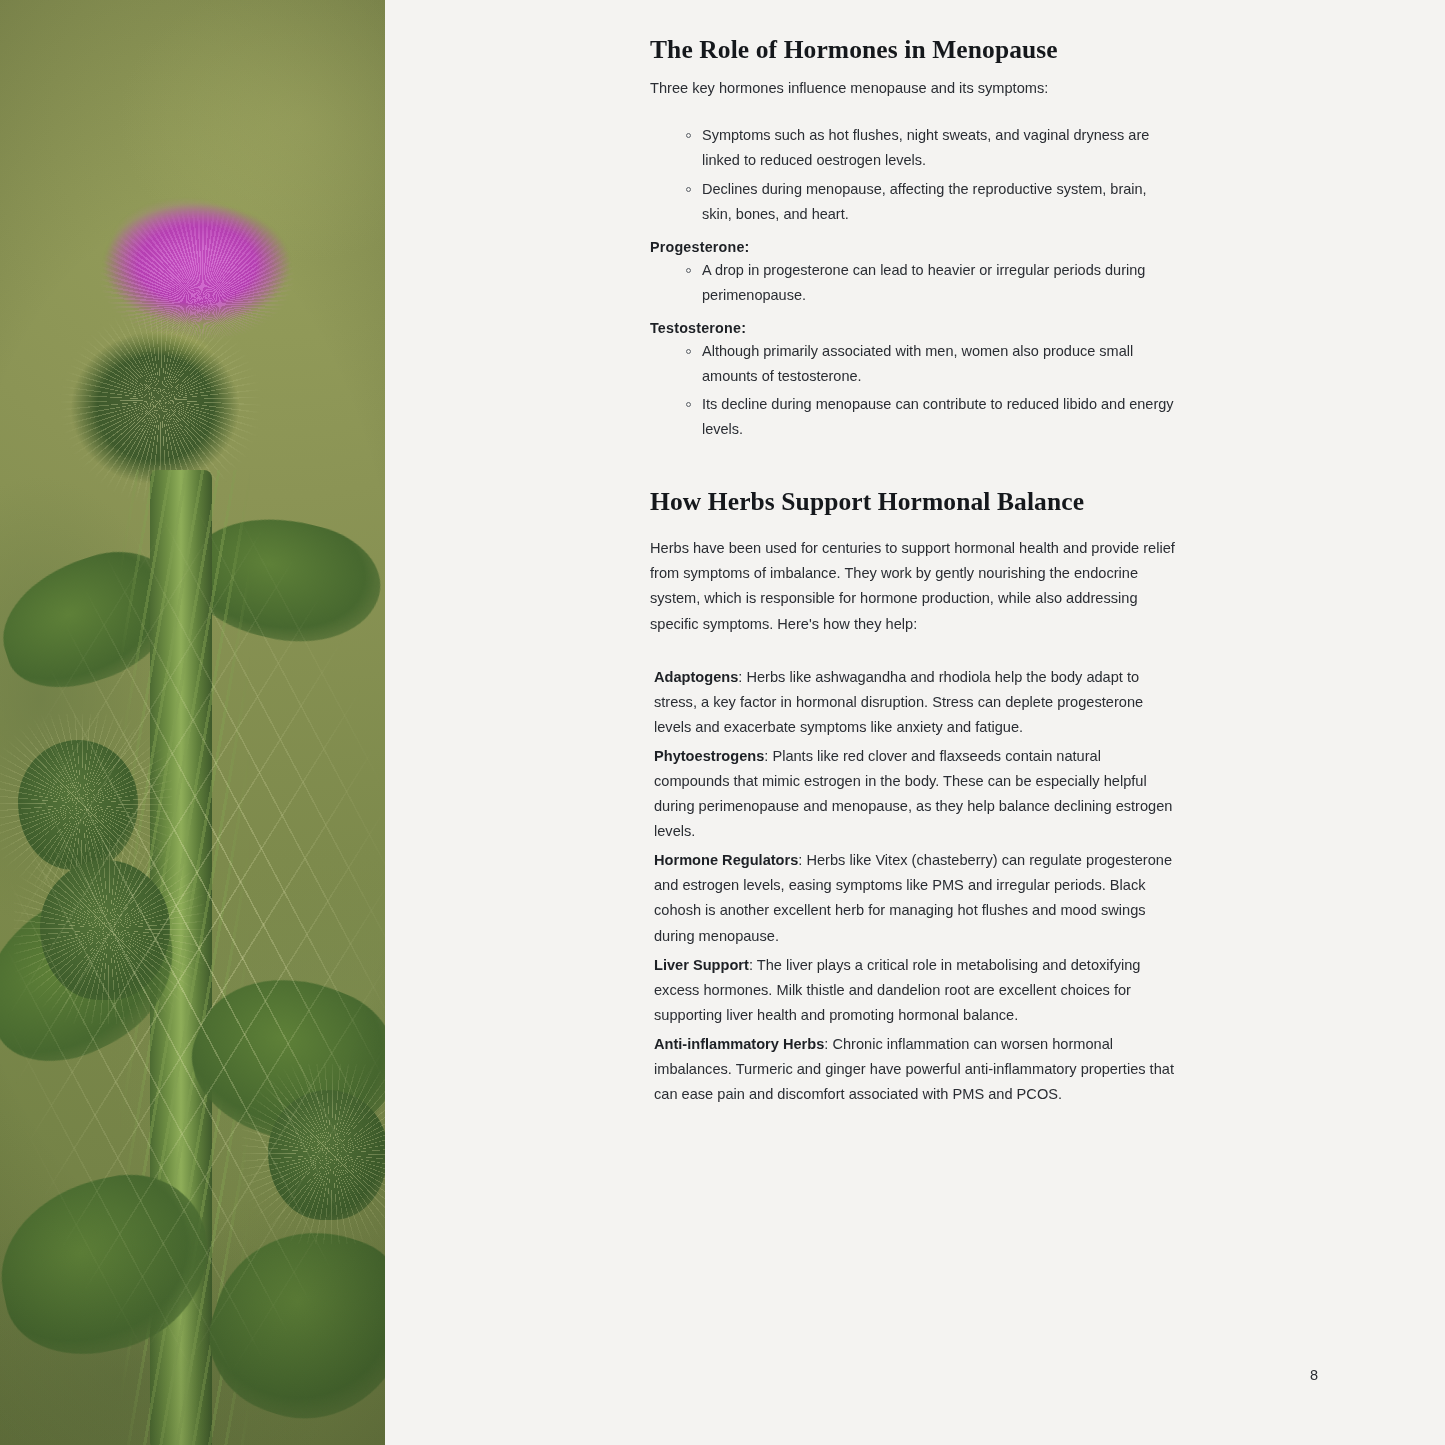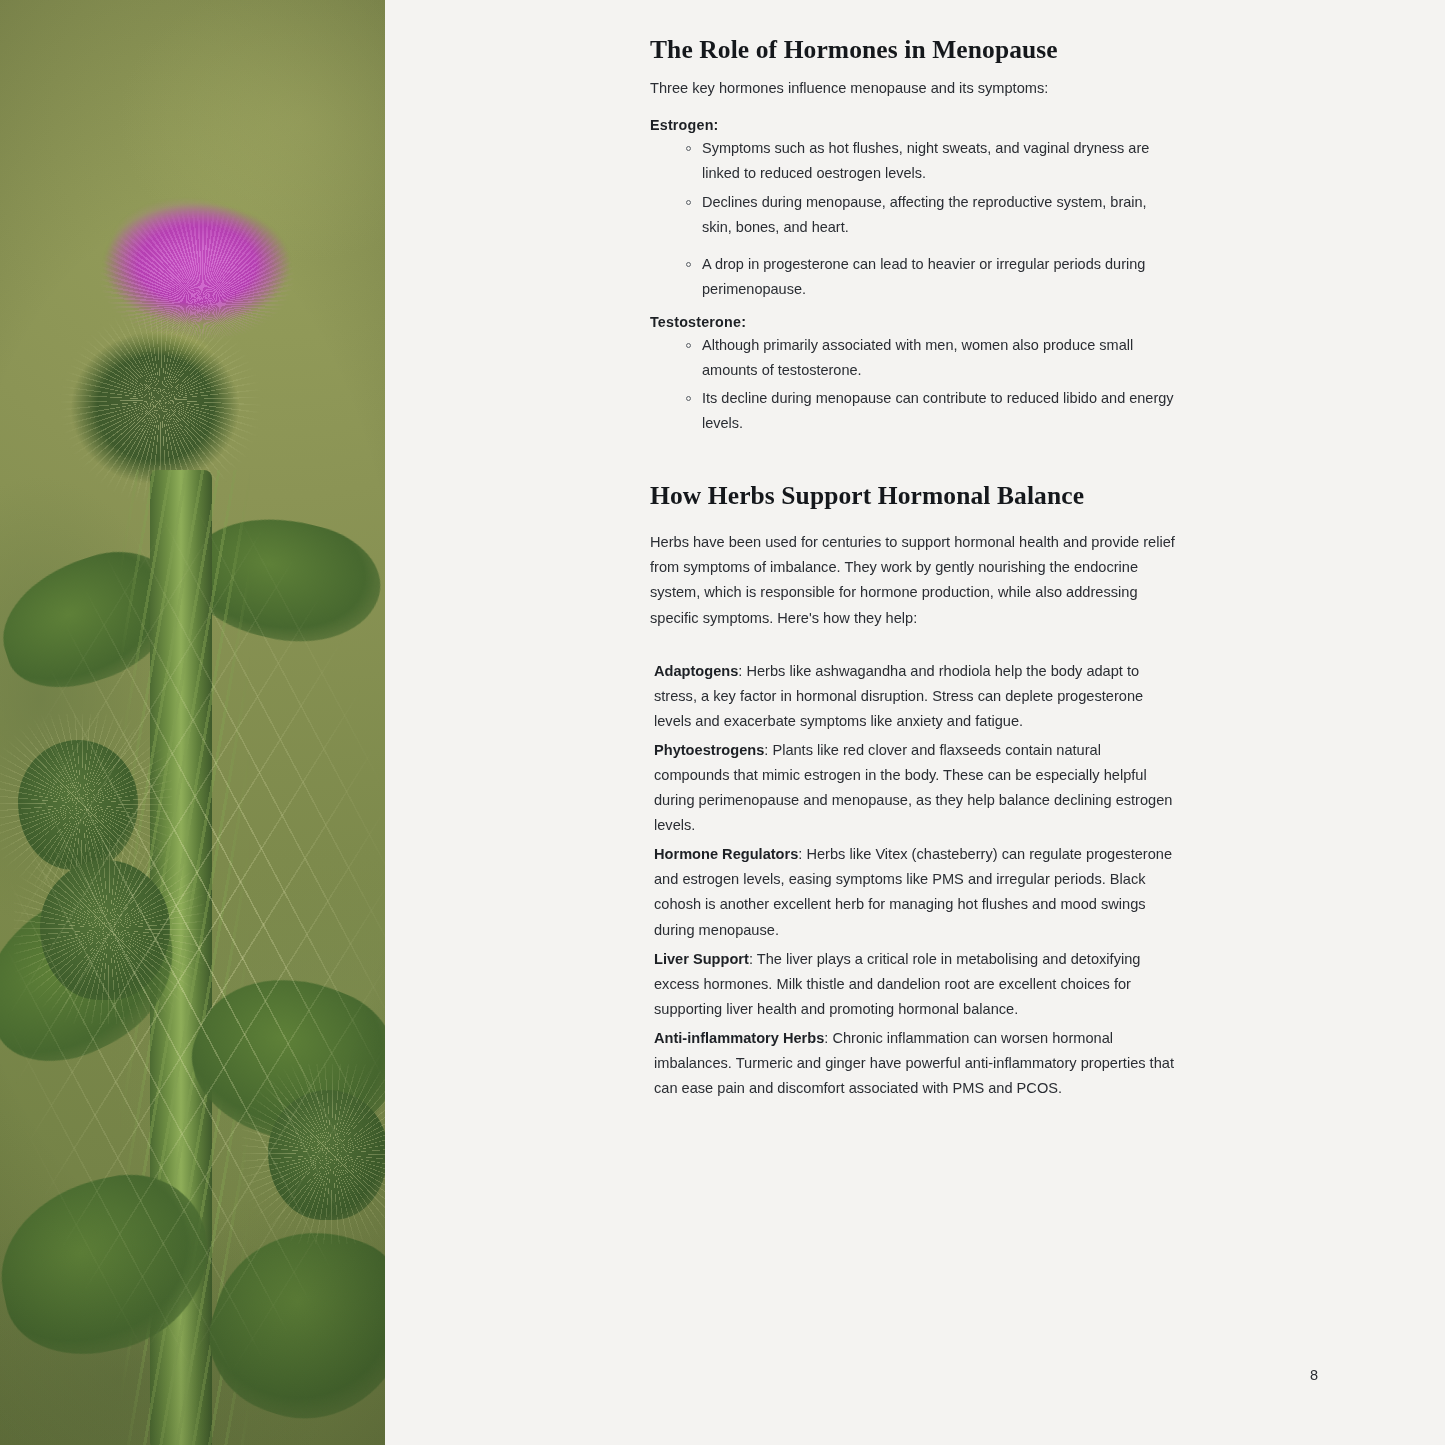--- a/index.html
+++ b/index.html
@@ -195,21 +195,21 @@
   h2.section-title.second {
     margin-top: 44px;
     margin-bottom: 18px;
   }
   p.body {
     font-size: 14.6px;
     line-height: 1.72;
     margin: 0 0 10px 0;
     color: #2a2d33;
   }
-  p.lead { margin-bottom: 16px; }
+  p.lead { margin-bottom: 22px; }
   .hormone-label {
     font-size: 14.3px;
     font-weight: bold;
     color: #1d2025;
     margin: 0 0 3px 0;
     letter-spacing: .2px;
   }
   ul.sub {
     list-style: none;
     margin: 0 0 12px 0;
@@ -285,28 +285,28 @@
     <div class="img-vignette"></div>
   </div>
 
   <div class="content">
     <div class="text-col">
 
       <h2 class="section-title">The Role of Hormones in Menopause</h2>
 
       <p class="body lead">Three key hormones influence menopause and its symptoms:</p>
 
-      <p class="hormone-label">
-        <span>Estrogen</span><span>:</span>
-      </p>
       <ul class="sub">
         <li>Symptoms such as hot flushes, night sweats, and vaginal dryness are linked to reduced oestrogen levels.</li>
         <li>Declines during menopause, affecting the reproductive system, brain, skin, bones, and heart.</li>
       </ul>
 
+      <p class="hormone-label">
+        <span>Progesterone</span><span>:</span>
+      </p>
       <ul class="sub">
         <li>A drop in progesterone can lead to heavier or irregular periods during perimenopause.</li>
       </ul>
 
       <p class="hormone-label">
         <span>Testosterone</span><span>:</span>
       </p>
       <ul class="sub">
         <li>Although primarily associated with men, women also produce small amounts of testosterone.</li>
         <li>Its decline during menopause can contribute to reduced libido and energy levels.</li>

